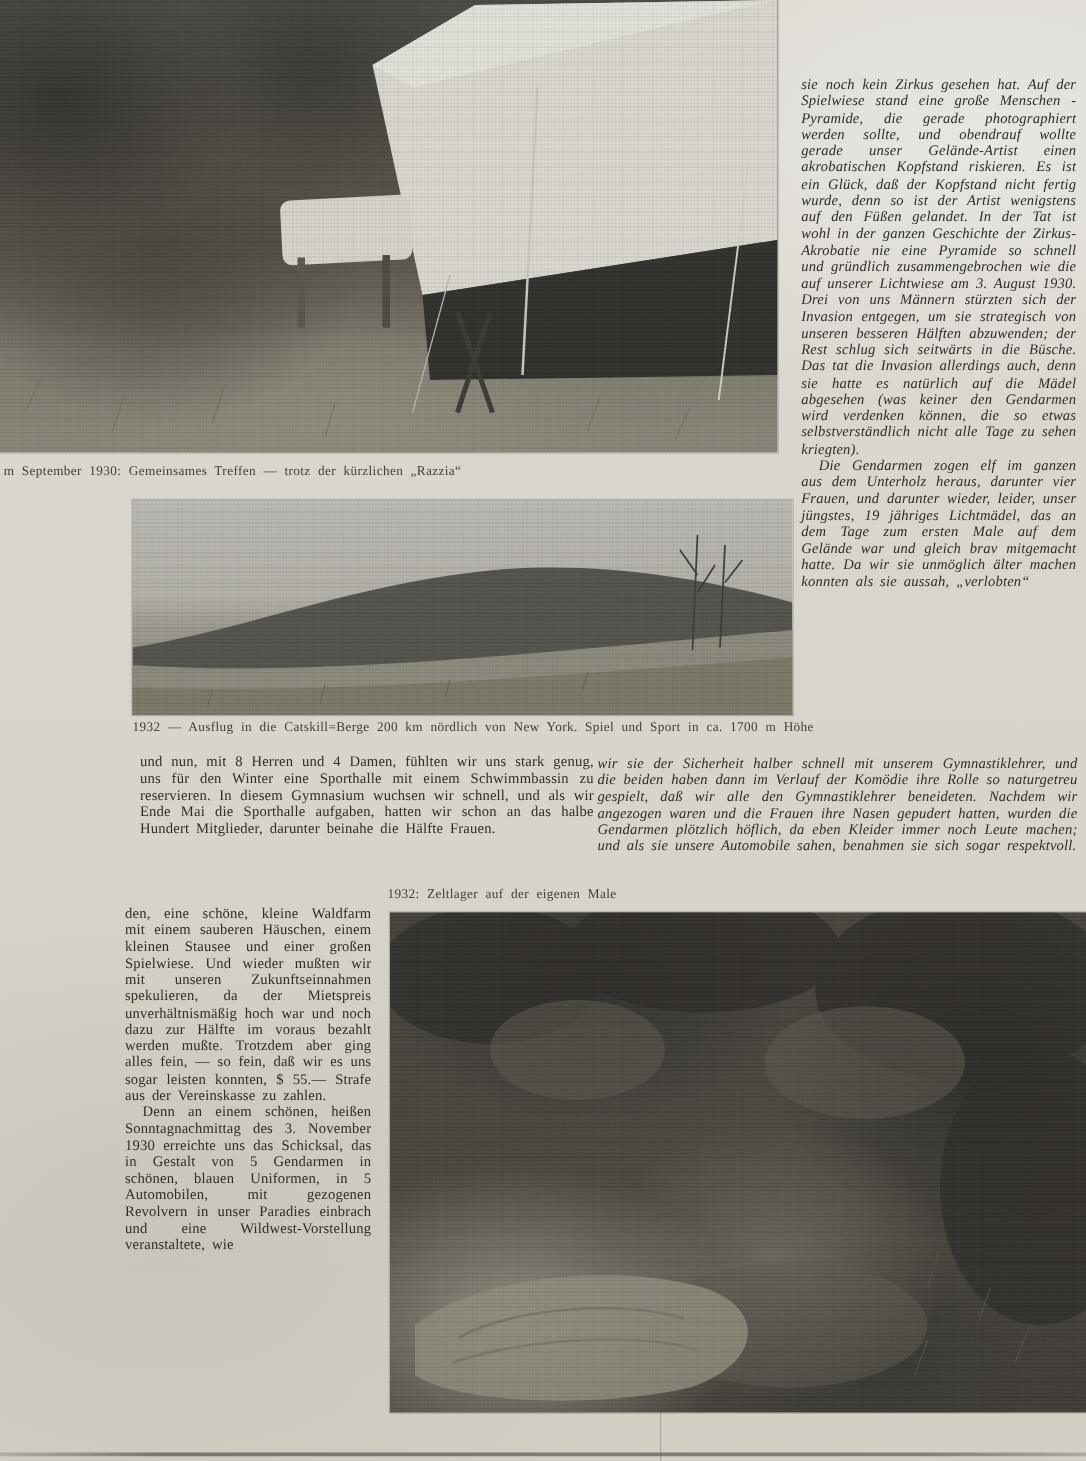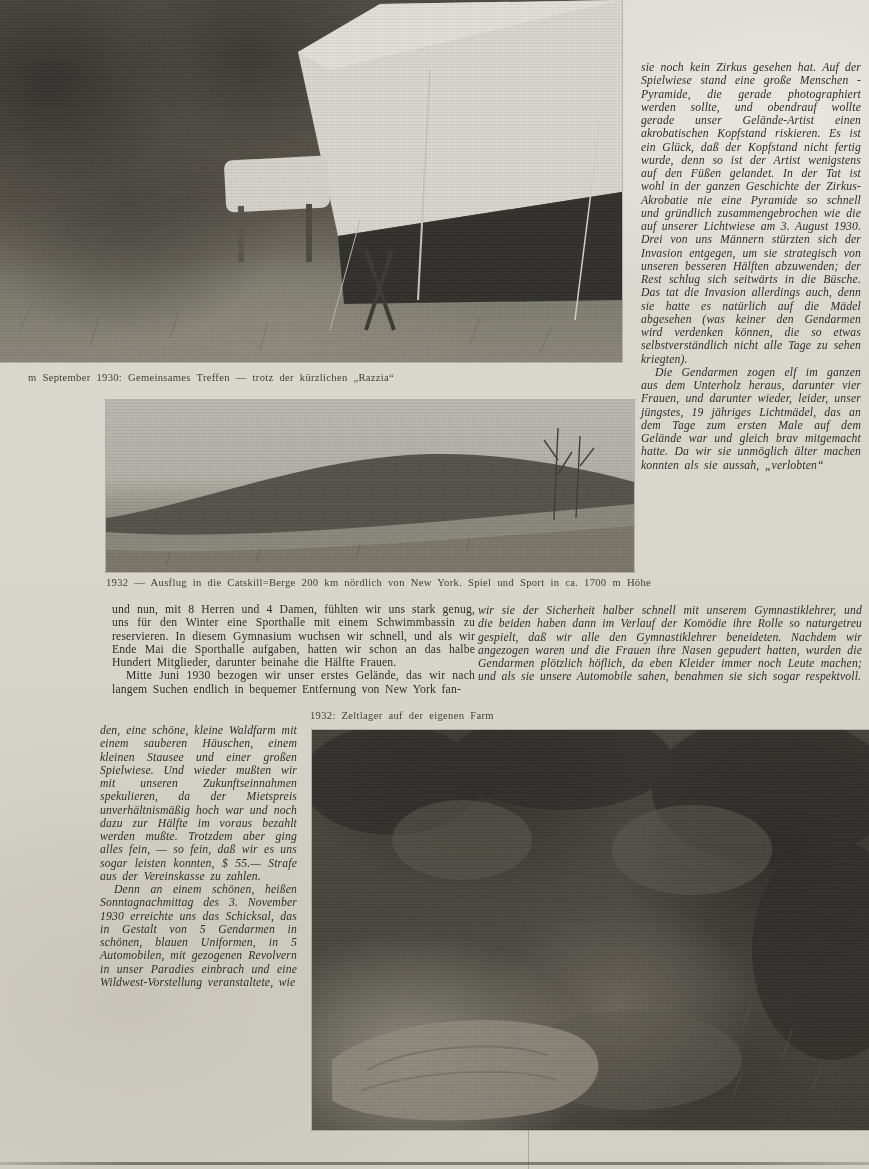--- a/index.html
+++ b/index.html
@@ -108,21 +108,21 @@
       <g stroke="#6e6b60" stroke-width="1" opacity="0.7">
         <line x1="20" y1="330" x2="34" y2="300"></line>
         <line x1="90" y1="345" x2="100" y2="315"></line>
         <line x1="170" y1="338" x2="180" y2="308"></line>
         <line x1="260" y1="350" x2="268" y2="322"></line>
         <line x1="470" y1="344" x2="480" y2="318"></line>
         <line x1="540" y1="352" x2="552" y2="326"></line>
       </g>
     </svg>
   </div>
-  <div class="caption" style="left:3px;top:372px;margin-left:25px;">
+  <div class="caption" style="left:3px;top:372px;">
     <span>m September 1930: Gemeinsames Treffen — trotz der kürzlichen „Razzia“</span>
   </div>
 
   <div id="photo-middle" class="photo">
     <svg viewBox="0 0 528 172">
       <path d="M0,118 C90,104 180,66 290,56 C380,48 470,66 528,82 L528,172 L0,172 Z" fill="#55534c"></path>
       <path d="M0,172 L0,132 C140,142 330,122 528,104 L528,172 Z" fill="#8b887c"></path>
       <path d="M0,172 L0,150 C160,156 340,140 528,126 L528,172 Z" fill="#7b7869"></path>
 
       <g stroke="#403e39" stroke-width="1.4" fill="none">
@@ -142,32 +142,31 @@
     <span>1932 — Ausflug in die Catskill=Berge 200 km nördlich von New York.  Spiel und Sport in ca. 1700 m Höhe</span>
   </div>
 
   <div class="bodytext" style="left:641px;top:61px;width:220px;font-style:italic;">
     <p>sie noch kein Zirkus gesehen hat. Auf der Spielwiese stand eine große Menschen - Pyramide, die gerade photographiert werden sollte, und obendrauf wollte gerade unser Gelände-Artist einen akrobatischen Kopfstand riskieren. Es ist ein Glück, daß der Kopfstand nicht fertig wurde, denn so ist der Artist wenigstens auf den Füßen gelandet. In der Tat ist wohl in der ganzen Geschichte der Zirkus-Akrobatie nie eine Pyramide so schnell und gründlich zusammengebrochen wie die auf unserer Lichtwiese am 3. August 1930. Drei von uns Männern stürzten sich der Invasion entgegen, um sie strategisch von unseren besseren Hälften abzuwenden; der Rest schlug sich seitwärts in die Büsche. Das tat die Invasion allerdings auch, denn sie hatte es natürlich auf die Mädel abgesehen (was keiner den Gendarmen wird verdenken können, die so etwas selbstverständlich nicht alle Tage zu sehen kriegten).</p>
     <p class="indent">Die Gendarmen zogen elf im ganzen aus dem Unterholz heraus, darunter vier Frauen, und darunter wieder, leider, unser jüngstes, 19 jähriges Lichtmädel, das an dem Tage zum ersten Male auf dem Gelände war und gleich brav mitgemacht hatte. Da wir sie unmöglich älter machen konnten als sie aussah, „verlobten“</p>
   </div>
 
   <div class="bodytext" style="left:100px;top:603px;width:363px;margin-left:12px;">
     <p>und nun, mit 8 Herren und 4 Damen, fühlten wir uns stark genug, uns für den Winter eine Sporthalle mit einem Schwimmbassin zu reservieren. In diesem Gymnasium wuchsen wir schnell, und als wir Ende Mai die Sporthalle aufgaben, hatten wir schon an das halbe Hundert Mitglieder, darunter beinahe die Hälfte Frauen.</p>
-    <p class="indent">Mitte Juni 1930 bezogen wir unser erstes Gelände, das wir nach langem Suchen endlich in bequemer Entfernung von New York fan-</p>
   </div>
 
   <div class="bodytext" style="left:478px;top:604px;width:384px;font-style:italic;">
     <p>wir sie der Sicherheit halber schnell mit unserem Gymnastiklehrer, und die beiden haben dann im Verlauf der Komödie ihre Rolle so naturgetreu gespielt, daß wir alle den Gymnastiklehrer beneideten. Nachdem wir angezogen waren und die Frauen ihre Nasen gepudert hatten, wurden die Gendarmen plötzlich höflich, da eben Kleider immer noch Leute machen; und als sie unsere Automobile sahen, benahmen sie sich sogar respektvoll.</p>
   </div>
 
   <div class="caption" style="left:310px;top:710px;">
-    <span>1932: Zeltlager auf der eigenen Farm</span>
-  </div>
-
-  <div class="bodytext" style="left:100px;top:724px;width:197px;font-style:italic;">
+    <span>1932: Zeltlager auf der eigenen Male</span>
+  </div>
+
+  <div class="bodytext" style="left:100px;top:724px;width:197px;">
     <p>den, eine schöne, kleine Waldfarm mit einem sauberen Häuschen, einem kleinen Stausee und einer großen Spielwiese. Und wieder mußten wir mit unseren Zukunftseinnahmen spekulieren, da der Mietspreis unverhältnismäßig hoch war und noch dazu zur Hälfte im voraus bezahlt werden mußte. Trotzdem aber ging alles fein, — so fein, daß wir es uns sogar leisten konnten, $ 55.— Strafe aus der Vereinskasse zu zahlen.</p>
     <p class="indent">Denn an einem schönen, heißen Sonntagnachmittag des 3. November 1930 erreichte uns das Schicksal, das in Gestalt von 5 Gendarmen in schönen, blauen Uniformen, in 5 Automobilen, mit gezogenen Revolvern in unser Paradies einbrach und eine Wildwest-Vorstellung veranstaltete, wie</p>
   </div>
 
   <div id="photo-bottom" class="photo">
     <svg viewBox="0 0 557 400">
 
       <g fill="#2f2d2a" opacity="0.75">
         <ellipse cx="80" cy="50" rx="90" ry="55"></ellipse>
         <ellipse cx="250" cy="30" rx="110" ry="50"></ellipse>

